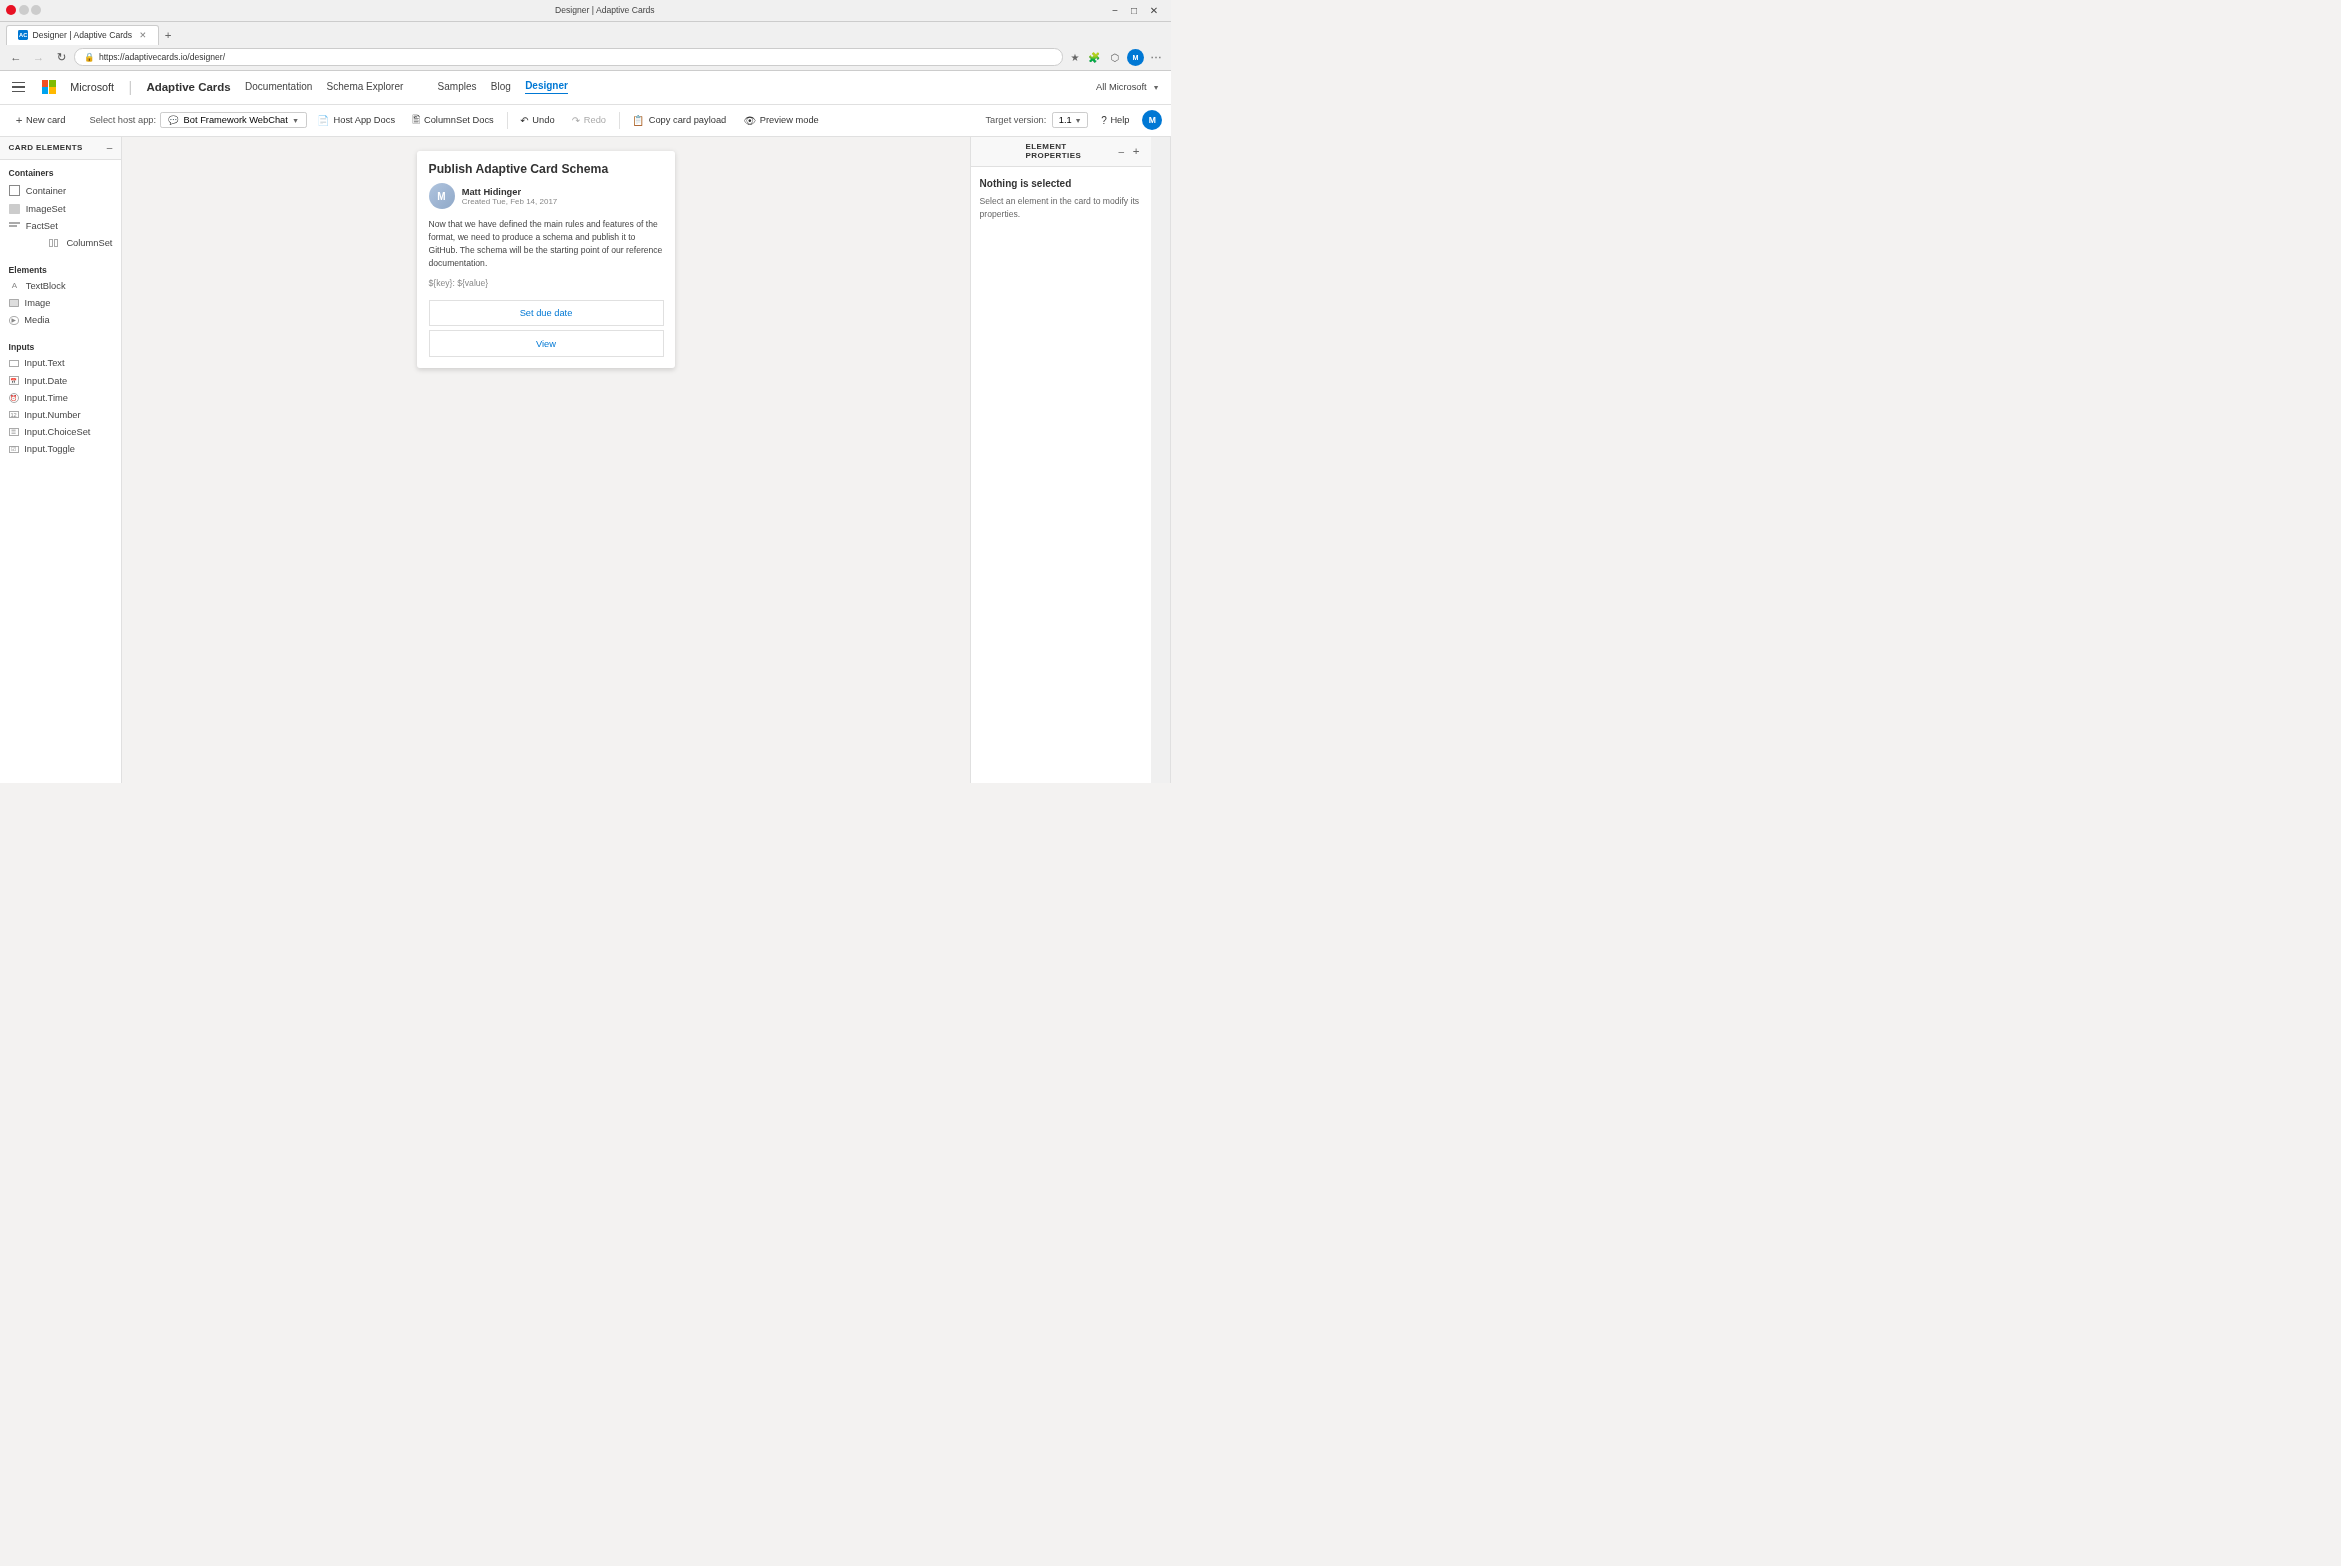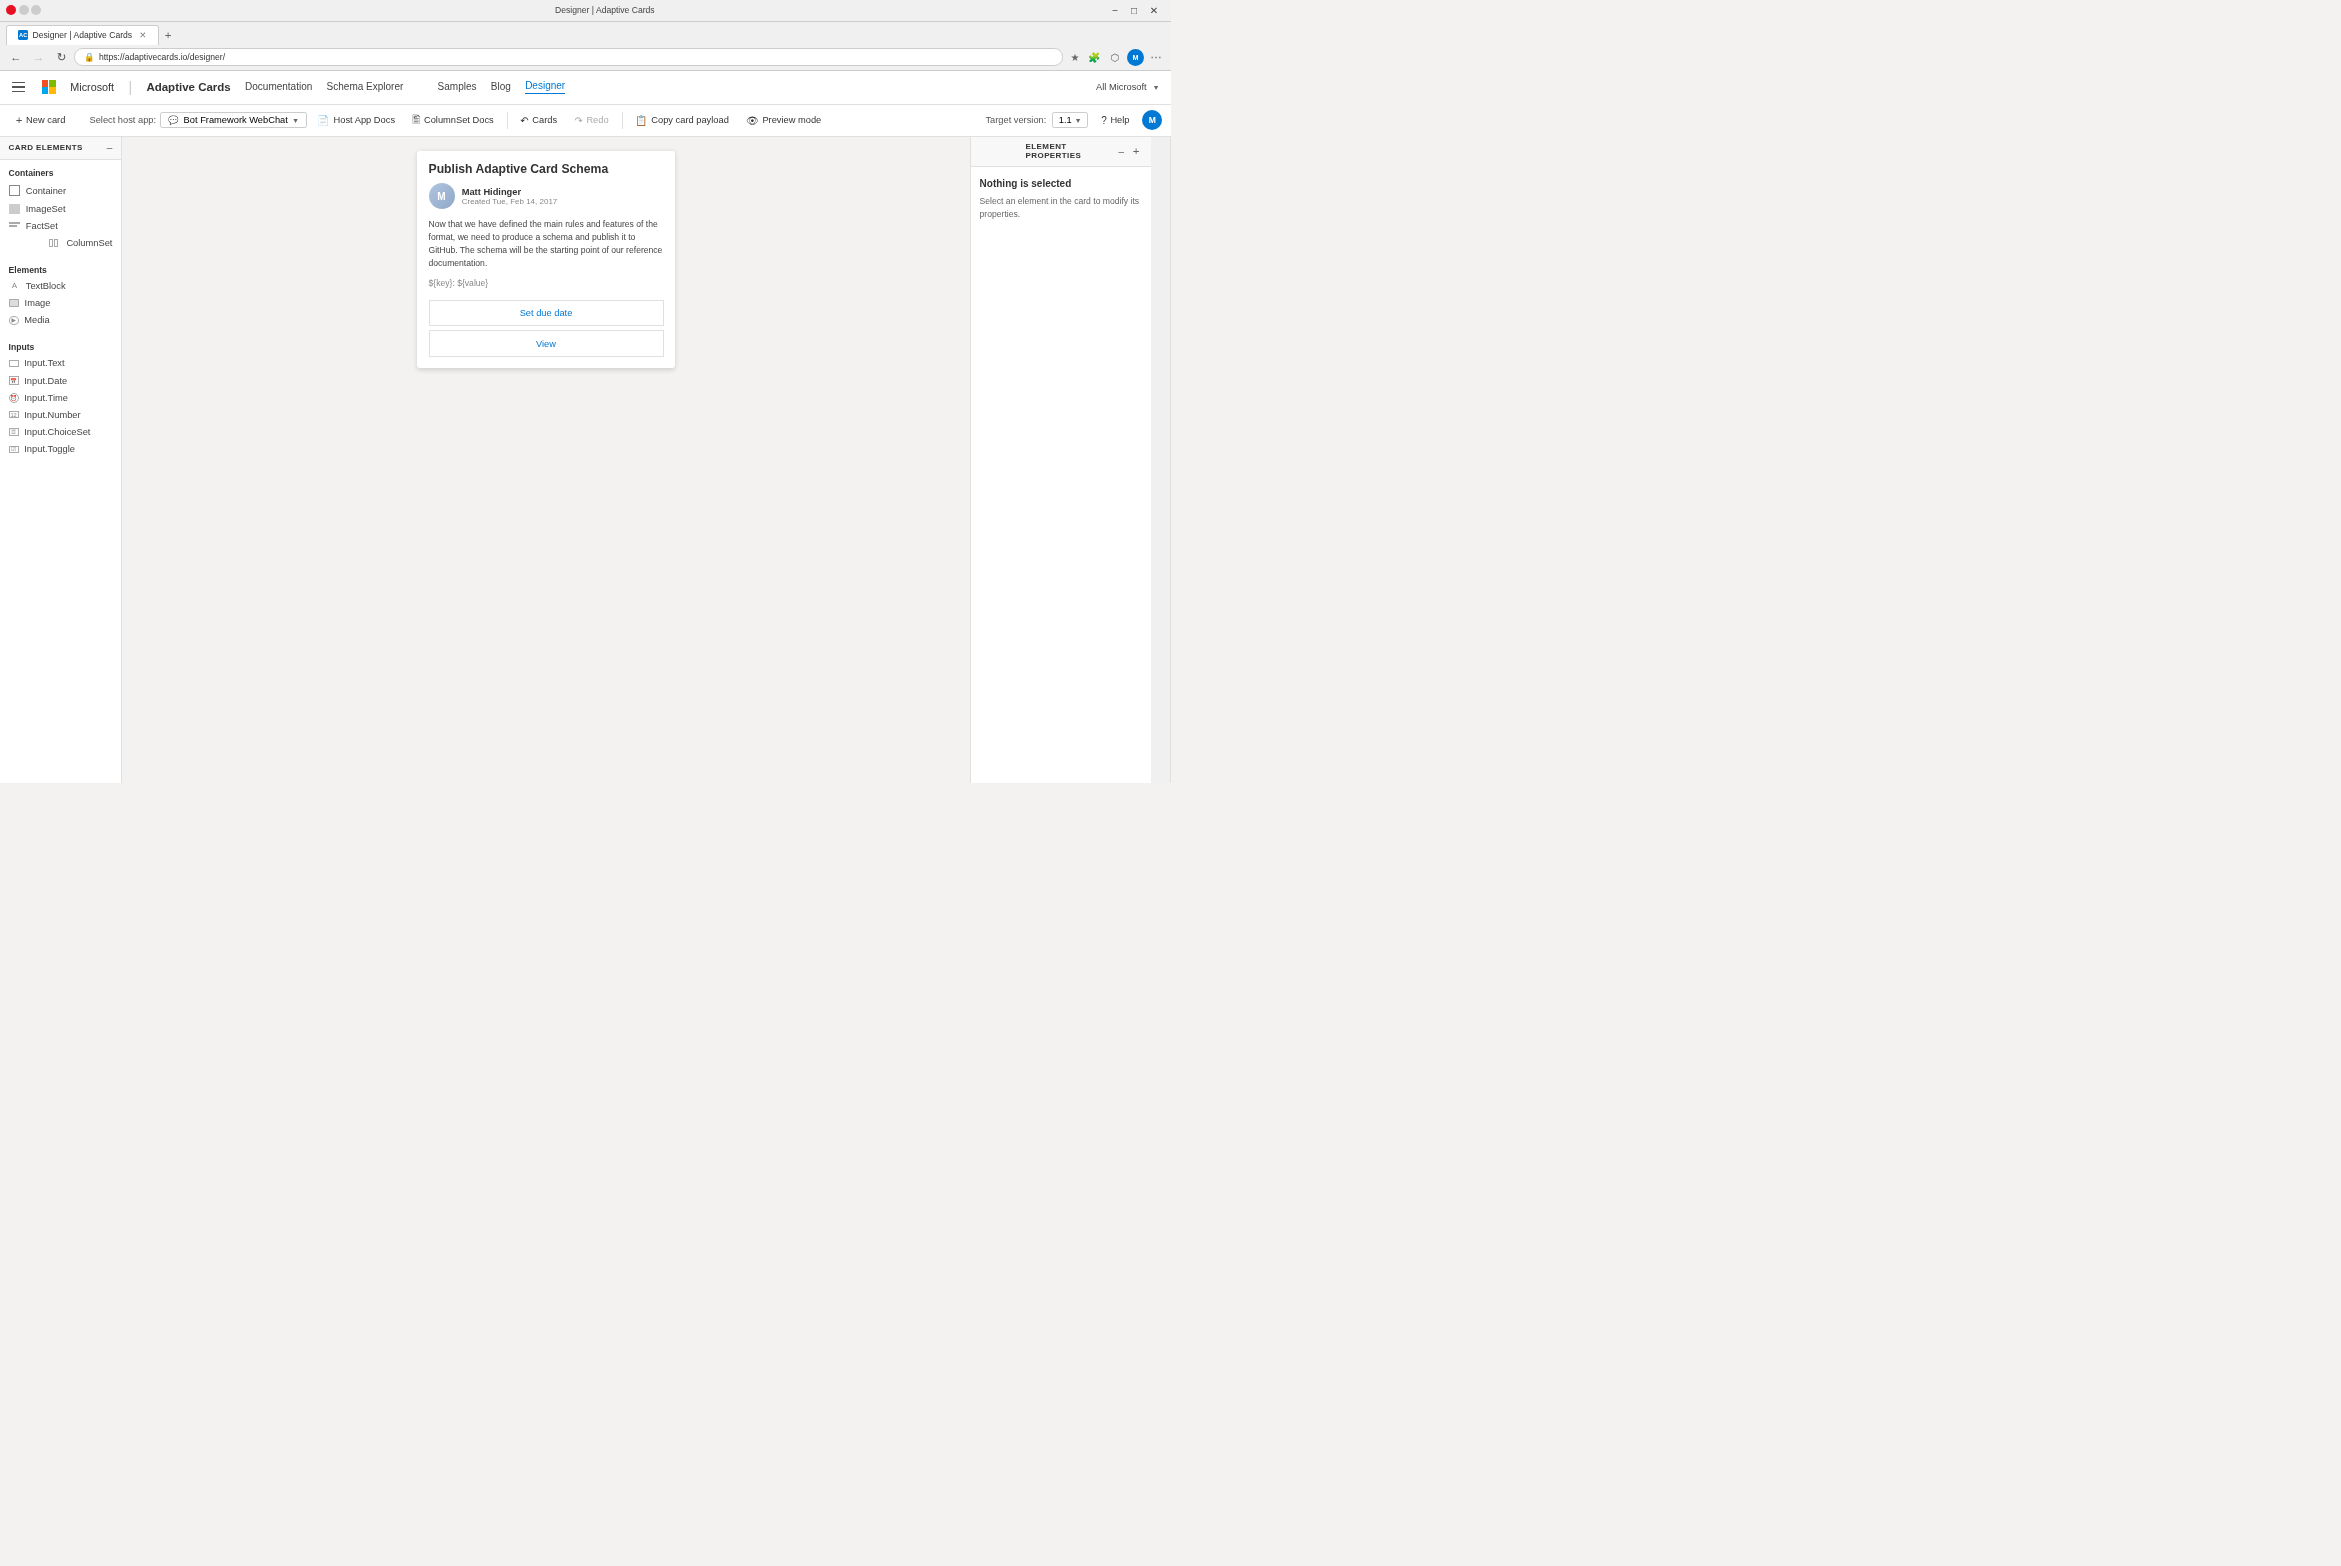--- a/index.html
+++ b/index.html
@@ -71,21 +71,21 @@
       <div style="background:#ffb900;"></div>
     </div>
     <span style="font-size:10.8px; color:#333; font-weight:400;">Microsoft</span>
     <span style="color:#ccc; font-size:14.3px; font-weight:300;">|</span>
     <span style="font-size:11.5px; font-weight:600; color:#333;">Adaptive Cards</span>
     <div style="display:flex; gap:14.3px; align-items:center;">
       <a style="color:#444; text-decoration:none; font-size:10px; cursor:pointer;">Documentation</a>
       <a style="color:#444; text-decoration:none; font-size:10px; cursor:pointer;">Schema Explorer</a>
       <a style="color:#444; text-decoration:none; font-size:10px; cursor:pointer;margin-left:20px;">Samples</a>
       <a style="color:#444; text-decoration:none; font-size:10px; cursor:pointer;">Blog</a>
-      <a style="color:#0078d4; text-decoration:none; font-size:10px; font-weight:400; cursor:pointer; border-bottom:1.4px solid #0078d4; padding-bottom:1.4px;">Designer</a>
+      <a style="color:#0078d4; text-decoration:none; font-size:10px; font-weight:700; cursor:pointer; border-bottom:1.4px solid #0078d4; padding-bottom:1.4px;">Designer</a>
     </div>
     <div style="margin-left:auto; display:flex; align-items:center; gap:5.7px;">
       <span style="font-size:9.3px; color:#444; cursor:pointer; display:flex; align-items:center; gap:2.2px;">All Microsoft</span>
       <span style="font-size:7.2px; color:#666;">▼</span>
     </div>
   </div>
 
   <div style="background:white; height:32px; display:flex; align-items:center; padding:0 8.6px; border-bottom:0.7px solid #e0e0e0; gap:2.9px; flex-shrink:0;">
     <button style="display:flex; align-items:center; gap:3.6px; padding:2.9px 7.2px; border:none; background:transparent; cursor:pointer; font-size:9.3px; color:#333; border-radius:2.2px;">
       <span style="font-size:11.5px; color:#555;">+</span>
@@ -108,21 +108,21 @@
 
     <button style="display:flex; align-items:center; gap:3.6px; padding:2.9px 7.2px; border:none; background:transparent; cursor:pointer; font-size:9.3px; color:#333; border-radius:2.2px;">
       <span style="font-size:10px;">🖺</span>
       <span>ColumnSet Docs</span>
     </button>
 
     <div style="width:0.7px; height:17px; background:#e0e0e0; margin:0 2.9px;"></div>
 
     <button style="display:flex; align-items:center; gap:3.6px; padding:2.9px 7.2px; border:none; background:transparent; cursor:pointer; font-size:9.3px; color:#333; border-radius:2.2px;">
       <span style="font-size:10px;">↶</span>
-      <span>Cards</span>
+      <span>Undo</span>
     </button>
 
     <button style="display:flex; align-items:center; gap:3.6px; padding:2.9px 7.2px; border:none; background:transparent; cursor:pointer; font-size:9.3px; color:#aaa; border-radius:2.2px;">
       <span style="font-size:10px; color:#aaa;">↷</span>
       <span style="color:#aaa;">Redo</span>
     </button>
 
     <div style="width:0.7px; height:17px; background:#e0e0e0; margin:0 2.9px;"></div>
 
     <button style="display:flex; align-items:center; gap:3.6px; padding:2.9px 7.2px; border:none; background:transparent; cursor:pointer; font-size:9.3px; color:#333; border-radius:2.2px;">

